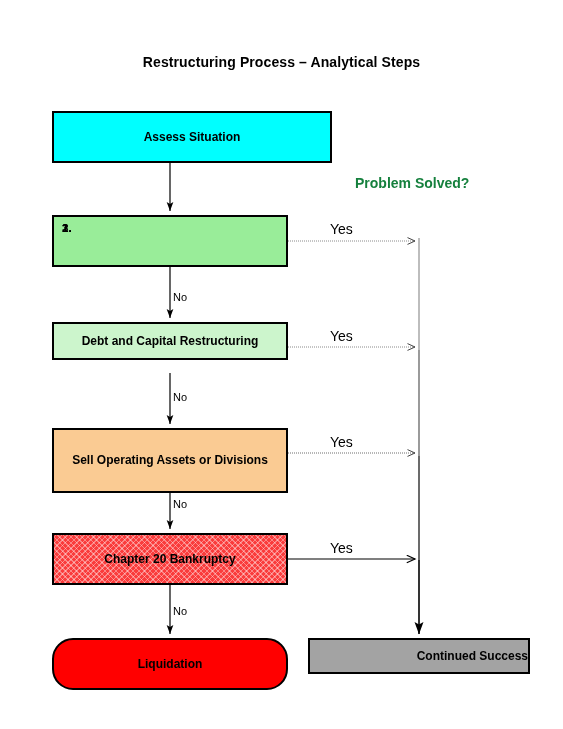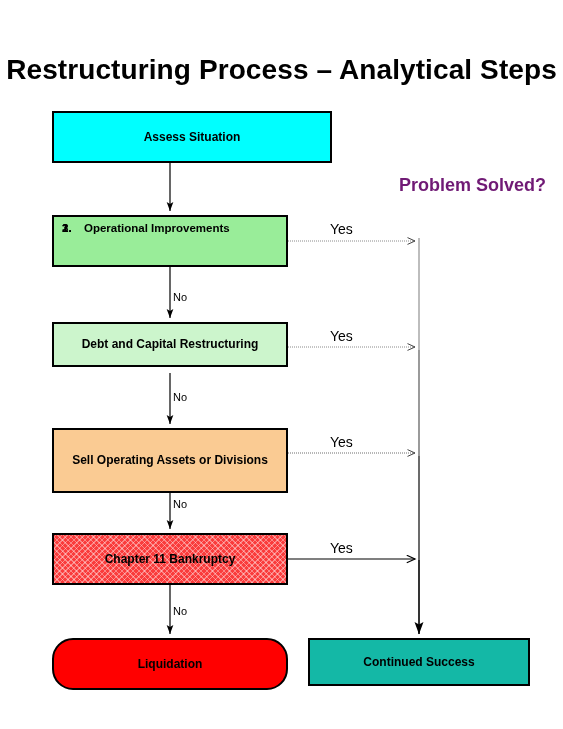--- a/index.html
+++ b/index.html
@@ -22,21 +22,21 @@
     height: 729px;
   }
 
   
   .page-title {
     position: absolute;
     left: 0;
     top: 54px;
     width: 563px;
     text-align: center;
-    font-size: 28px;
+    font-size: 14px;
     font-weight: bold;
     color: #000000;
     letter-spacing: 0.1px;
     white-space: nowrap;
   }
 
   
   .node {
     position: absolute;
     box-sizing: border-box;
@@ -67,21 +67,21 @@
     height: 52px;
     background: #99ed99;
     display: block;
     padding: 4px 0 0 0;
   }
 
   .node.debt {
     left: 52px;
     top: 322px;
     width: 236px;
-    height: 45px;
+    height: 38px;
     background: #ccf5cc;
   }
 
   .node.selldiv {
     left: 52px;
     top: 428px;
     width: 236px;
     height: 65px;
     background: #facb93;
   }
@@ -103,22 +103,23 @@
     width: 236px;
     height: 52px;
     background: #ff0000;
     border-radius: 21px;
   }
 
   .node.success {
     left: 308px;
     top: 638px;
     width: 222px;
-    height: 48px;
-    background: #14b8a6;
+    height: 36px;
+    background: #a3a3a3;
+    justify-content: flex-end;
   }
 
   
   .olist {
     margin: 0;
     padding: 0 0 0 30px;
     list-style: none;
     text-align: left;
   }
   .olist li {
@@ -144,26 +145,25 @@
     white-space: nowrap;
     z-index: 6;
   }
   .edge-label.no-label { left: 173px; }
   .edge-label.yes-label { font-size: 14px; }
 
   .decision-label {
     position: absolute;
     left: 355px;
     top: 175px;
-    font-size: 18px;
-    font-weight: bold;
-    color: #701a75;
+    font-size: 14px;
+    font-weight: bold;
+    color: #15803d;
     white-space: nowrap;
     z-index: 6;
-    margin-left: 44px;
   }
 </style>
 </head>
 <body>
 
 <svg id="canvas" viewBox="0 0 563 729" width="563" height="729" xmlns="http://www.w3.org/2000/svg">
   <defs>
     <marker id="arrow-black" markerWidth="9" markerHeight="9" refX="7.5" refY="3.2" orient="auto" markerUnits="strokeWidth">
       <path d="M0,0.4 L7.6,3.2 L0,6 L1.6,3.2 Z" fill="#000000"></path>
     </marker>
@@ -226,35 +226,34 @@
 <div class="node actions">
   <ul class="olist">
     <li>
       <span class="num">1.</span>
     </li>
     <li>
       <span class="num">2.</span>
     </li>
     <li>
       <span class="num">3.</span>
-      <span>Operational Improvements</span>
     </li>
   </ul>
 </div>
 
 <div class="node debt">
   <span>Debt and Capital Restructuring</span>
 </div>
 
 <div class="node selldiv">
   <span>Sell Operating Assets or Divisions</span>
 </div>
 
 <div class="node chapter11">
-  <span>Chapter 11 Bankruptcy</span>
+  <span>Chapter 20 Bankruptcy</span>
 </div>
 
 <div class="node liquidation">
   <span>Liquidation</span>
 </div>
 
 <div class="node success">
   <span>Continued Success</span>
 </div>
 

